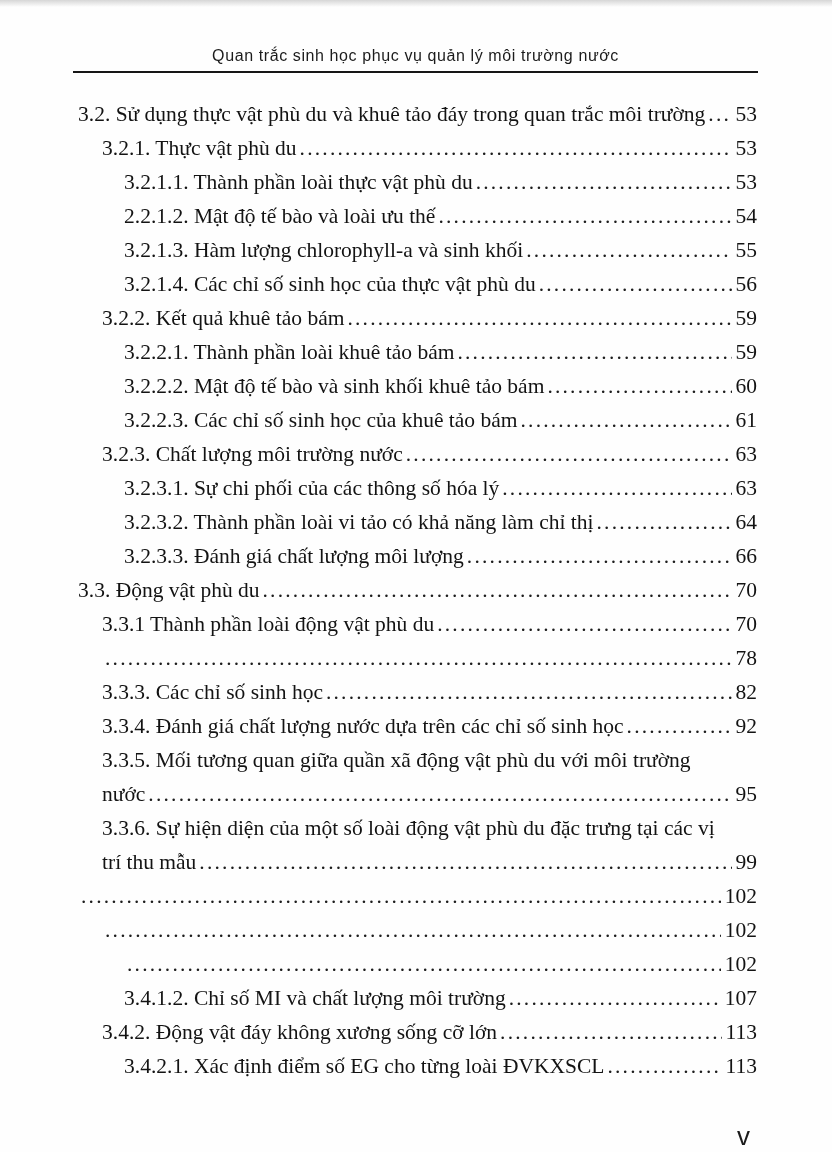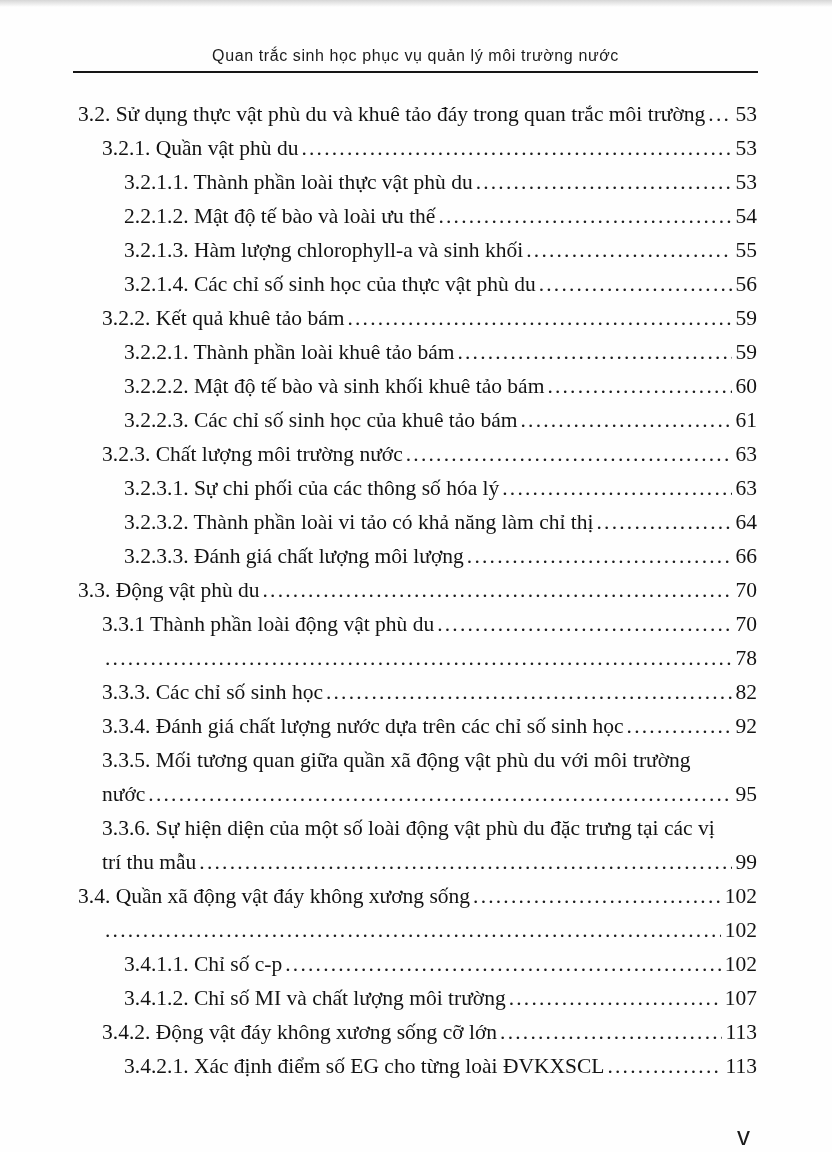--- a/index.html
+++ b/index.html
@@ -87,21 +87,21 @@
   <div class="toc" id="toc">
       <div class="toc-entry level-1">
         <div class="toc-row">
           <span class="toc-label">3.2. Sử dụng thực vật phù du và khuê tảo đáy trong quan trắc môi trường</span>
           <span class="toc-dots">........................................................................................................................................................................................................</span>
           <span class="toc-page">53</span>
         </div>
       </div>
       <div class="toc-entry level-2">
         <div class="toc-row">
-          <span class="toc-label">3.2.1. Quần vật phù du</span>
+          <span class="toc-label">3.2.1. Thực vật phù du</span>
           <span class="toc-dots">........................................................................................................................................................................................................</span>
           <span class="toc-page">53</span>
         </div>
       </div>
       <div class="toc-entry level-3">
         <div class="toc-row">
           <span class="toc-label">3.2.1.1. Thành phần loài thực vật phù du</span>
           <span class="toc-dots">........................................................................................................................................................................................................</span>
           <span class="toc-page">53</span>
         </div>
@@ -228,34 +228,32 @@
       <div class="toc-entry level-2">
         <div class="toc-line1"><span class="toc-label">3.3.6. Sự hiện diện của một số loài động vật phù du đặc trưng tại các vị</span></div>
         <div class="toc-row">
           <span class="toc-label">trí thu mẫu</span>
           <span class="toc-dots">........................................................................................................................................................................................................</span>
           <span class="toc-page">99</span>
         </div>
       </div>
       <div class="toc-entry level-1">
         <div class="toc-row">
-          <span class="toc-label">3.4. Quần xã động vật đáy không xương sống</span>
           <span class="toc-dots">........................................................................................................................................................................................................</span>
           <span class="toc-page">102</span>
         </div>
       </div>
       <div class="toc-entry level-2">
         <div class="toc-row">
           <span class="toc-dots">........................................................................................................................................................................................................</span>
           <span class="toc-page">102</span>
         </div>
       </div>
       <div class="toc-entry level-3">
         <div class="toc-row">
-          <span class="toc-label">3.4.1.1. Chỉ số c-p</span>
           <span class="toc-dots">........................................................................................................................................................................................................</span>
           <span class="toc-page">102</span>
         </div>
       </div>
       <div class="toc-entry level-3">
         <div class="toc-row">
           <span class="toc-label">3.4.1.2. Chỉ số MI và chất lượng môi trường</span>
           <span class="toc-dots">........................................................................................................................................................................................................</span>
           <span class="toc-page">107</span>
         </div>

